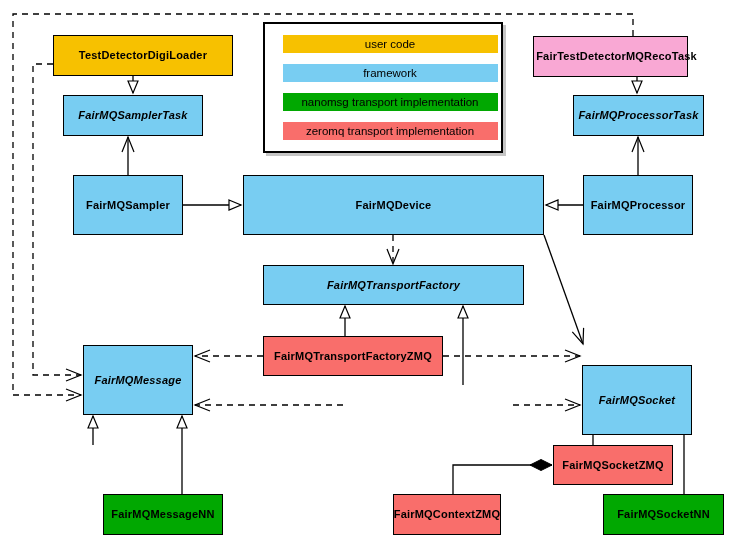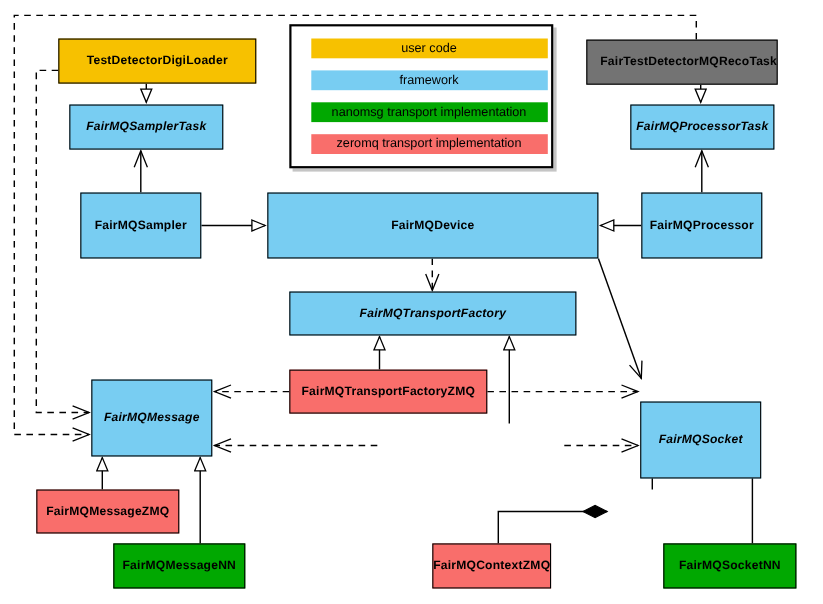--- a/index.html
+++ b/index.html
@@ -81,21 +81,21 @@
     </div>
     <div class="legend-bar" style="background-color: rgb(249, 110, 107);">
       <span>zeromq transport implementation</span>
     </div>
   </div>
 
   <div class="node" style="left: 53px; top: 35px; width: 180px; height: 41px; background-color: rgb(247, 193, 0);">
     <span>TestDetectorDigiLoader</span>
   </div>
 
-  <div class="node" style="left: 533px; top: 36px; width: 174px; height: 41px; background-color: #737373; padding-left: 12px;">
+  <div class="node" style="left: 533px; top: 36px; width: 155px; height: 41px; background-color: #f9a8d4; padding-left: 12px;">
     <span>FairTestDetectorMQRecoTask</span>
   </div>
 
   <div class="node abstract" style="left: 63px; top: 95px; width: 140px; height: 41px; background-color: rgb(120, 205, 242);">
     <span>FairMQSamplerTask</span>
   </div>
 
   <div class="node" style="left: 73px; top: 175px; width: 110px; height: 60px; background-color: rgb(120, 205, 242);">
     <span>FairMQSampler</span>
   </div>
@@ -122,28 +122,28 @@
 
 
   <div class="node abstract" style="left: 83px; top: 345px; width: 110px; height: 70px; background-color: rgb(120, 205, 242);">
     <span>FairMQMessage</span>
   </div>
 
   <div class="node abstract" style="left: 582px; top: 345px; width: 110px; height: 70px; background-color: rgb(120, 205, 242); margin-top: 20px;">
     <span>FairMQSocket</span>
   </div>
 
-  <div class="node" style="left: 33px; top: 445px; width: 130px; height: 40px; background-color: rgb(249, 110, 107);">
-    <span>FairMQMessageZMQ</span>
-  </div>
 
   <div class="node" style="left: 103px; top: 494px; width: 120px; height: 41px; background-color: rgb(1, 168, 1);">
     <span>FairMQMessageNN</span>
   </div>
 
+  <div class="node" style="left: 553px; top: 445px; width: 120px; height: 40px; background-color: rgb(249, 110, 107);">
+    <span>FairMQSocketZMQ</span>
+  </div>
 
   <div class="node" style="left: 603px; top: 494px; width: 121px; height: 41px; background-color: rgb(1, 168, 1);">
     <span>FairMQSocketNN</span>
   </div>
 
   <div class="node" style="left: 393px; top: 494px; width: 108px; height: 41px; background-color: rgb(249, 110, 107);">
     <span>FairMQContextZMQ</span>
   </div>
 
 </div>

